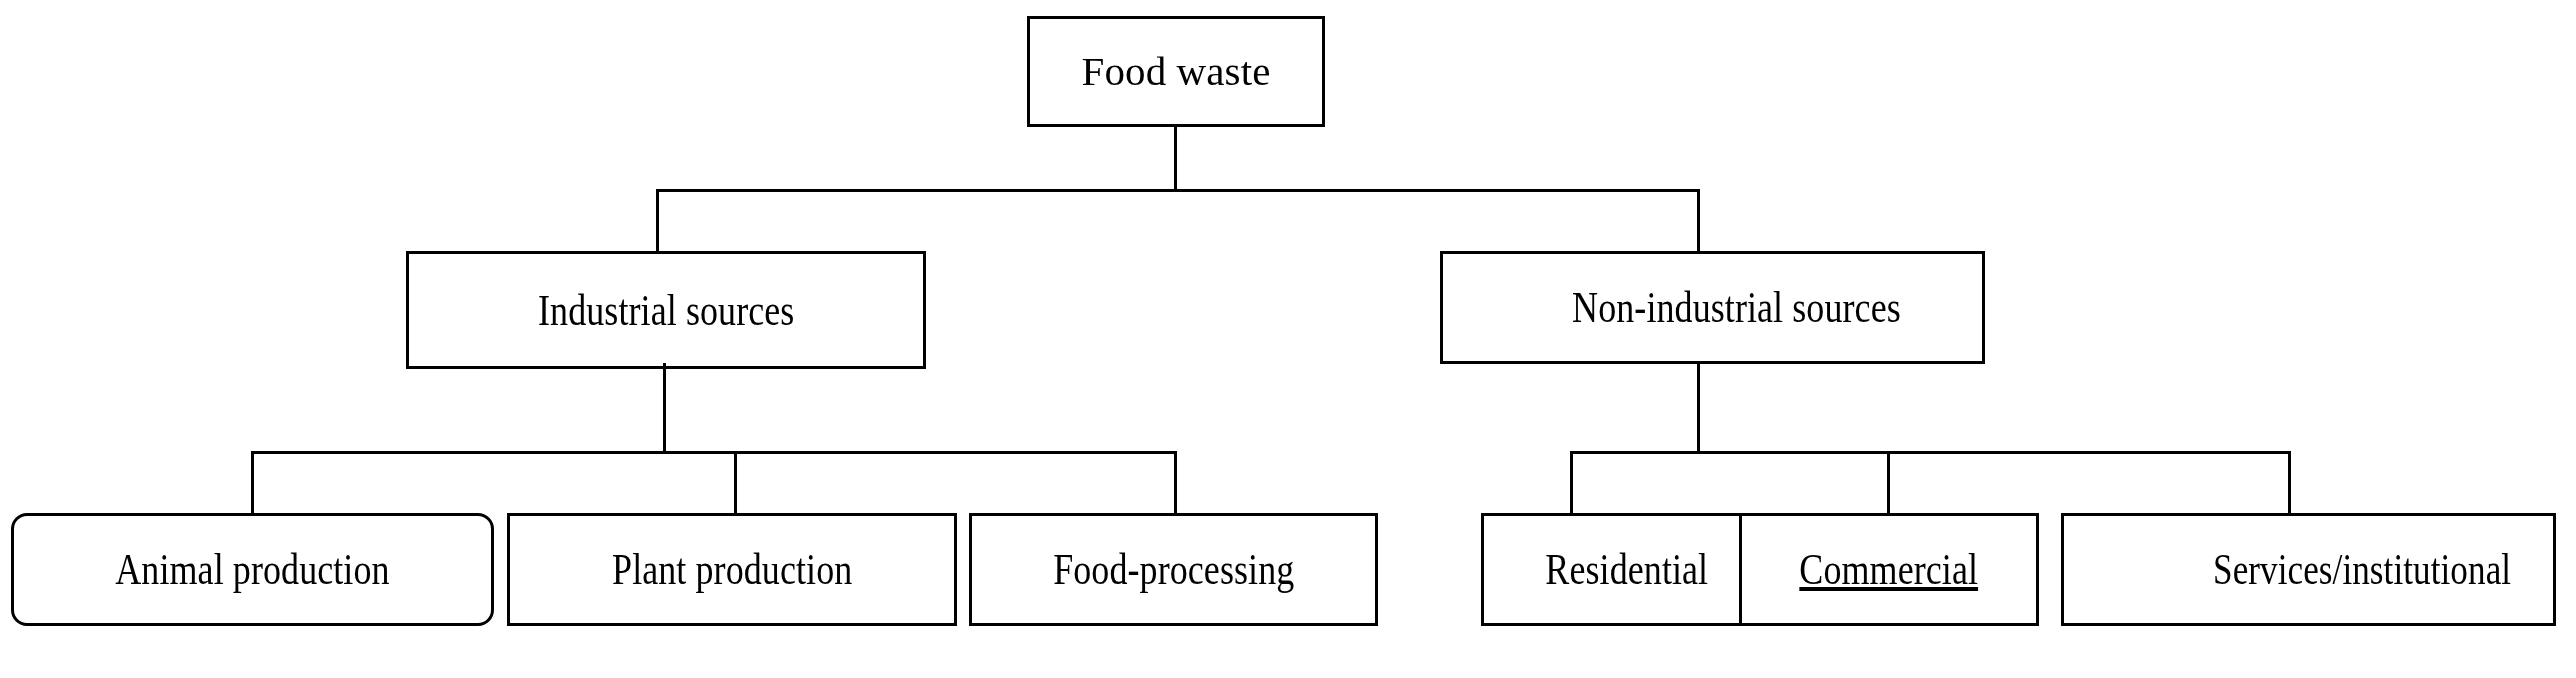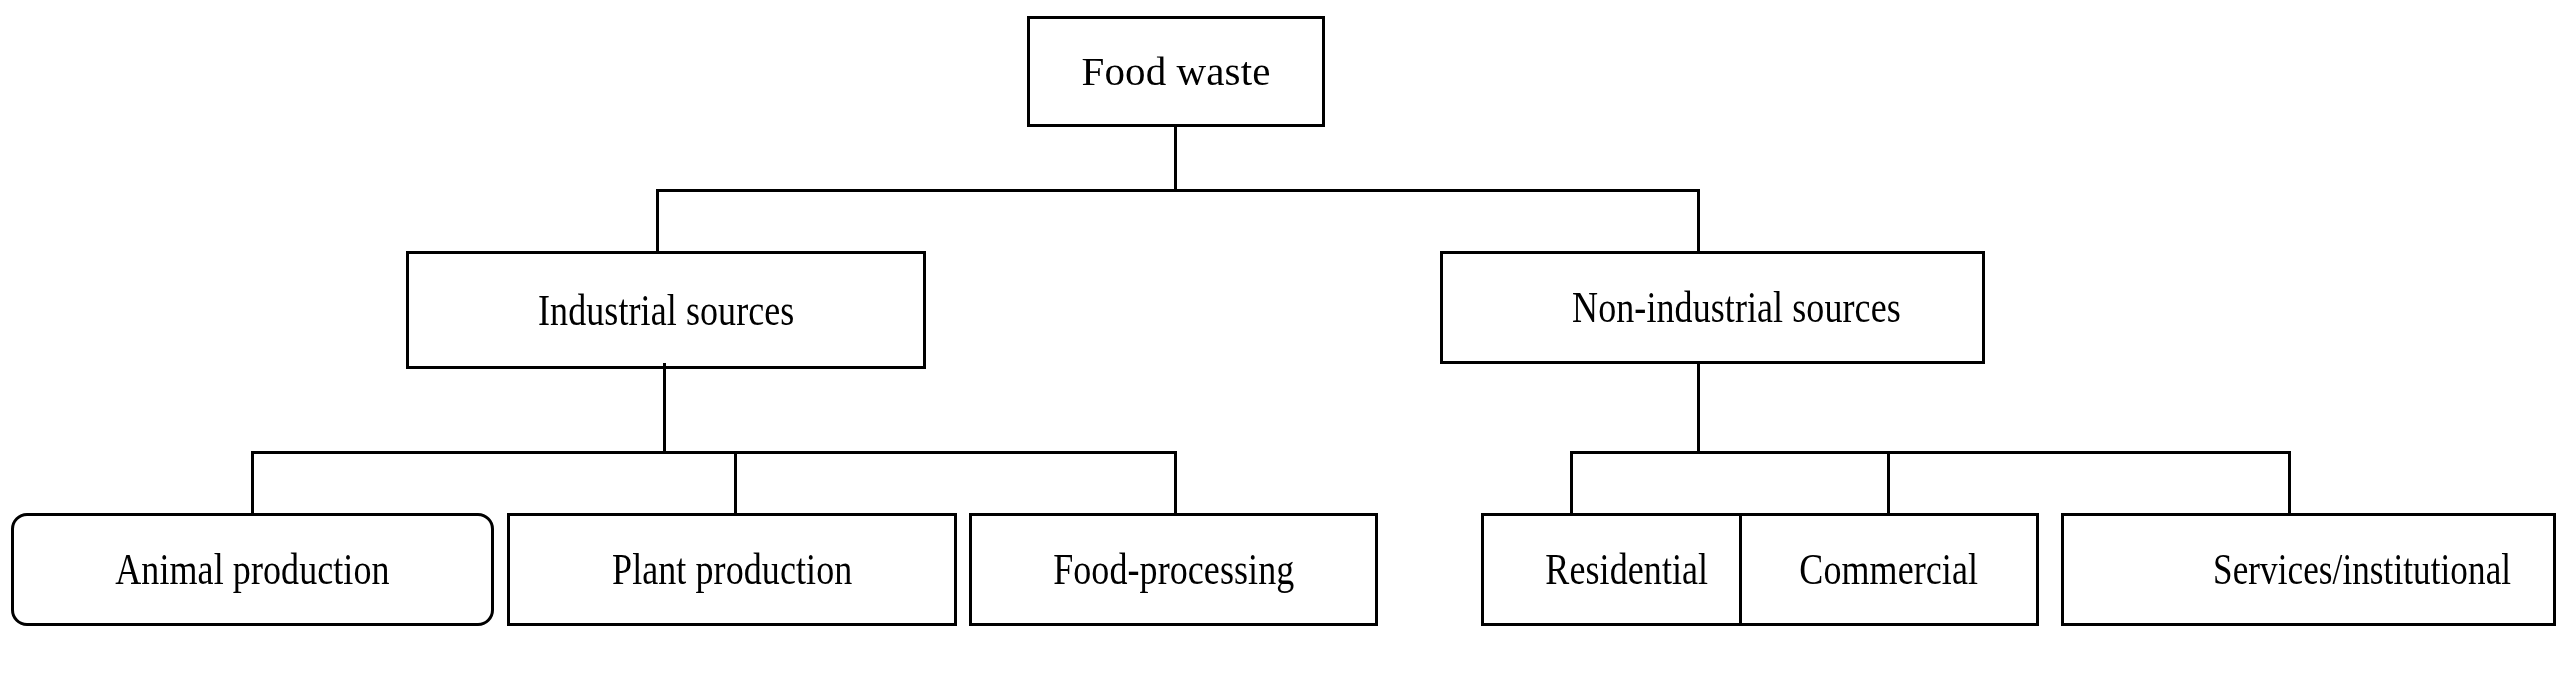--- a/index.html
+++ b/index.html
@@ -120,21 +120,21 @@
   </div>
 
   <div class="node level3" style="left:969px; top:513px; width:409px; height:113px;">
     <span class="label">Food-processing</span>
   </div>
 
   <div class="node level3" style="left:1438px; top:513px; width:291px; height:113px;margin-left:43px;">
     <span class="label">Residential</span>
   </div>
 
-  <div class="node level3" style="left:1739px; top:513px; width:300px; height:113px;">
+  <div class="node level3" style="left:1739px; top:513px; width:300px; height:113px;text-decoration:underline;">
     <span class="label">Commercial</span>
   </div>
 
   <div class="node level3 wide" style="left:2061px; top:513px; width:495px; height:113px;justify-content:flex-end;">
     <span class="label">Services/institutional</span>
   </div>
 
 </div>
 
 

